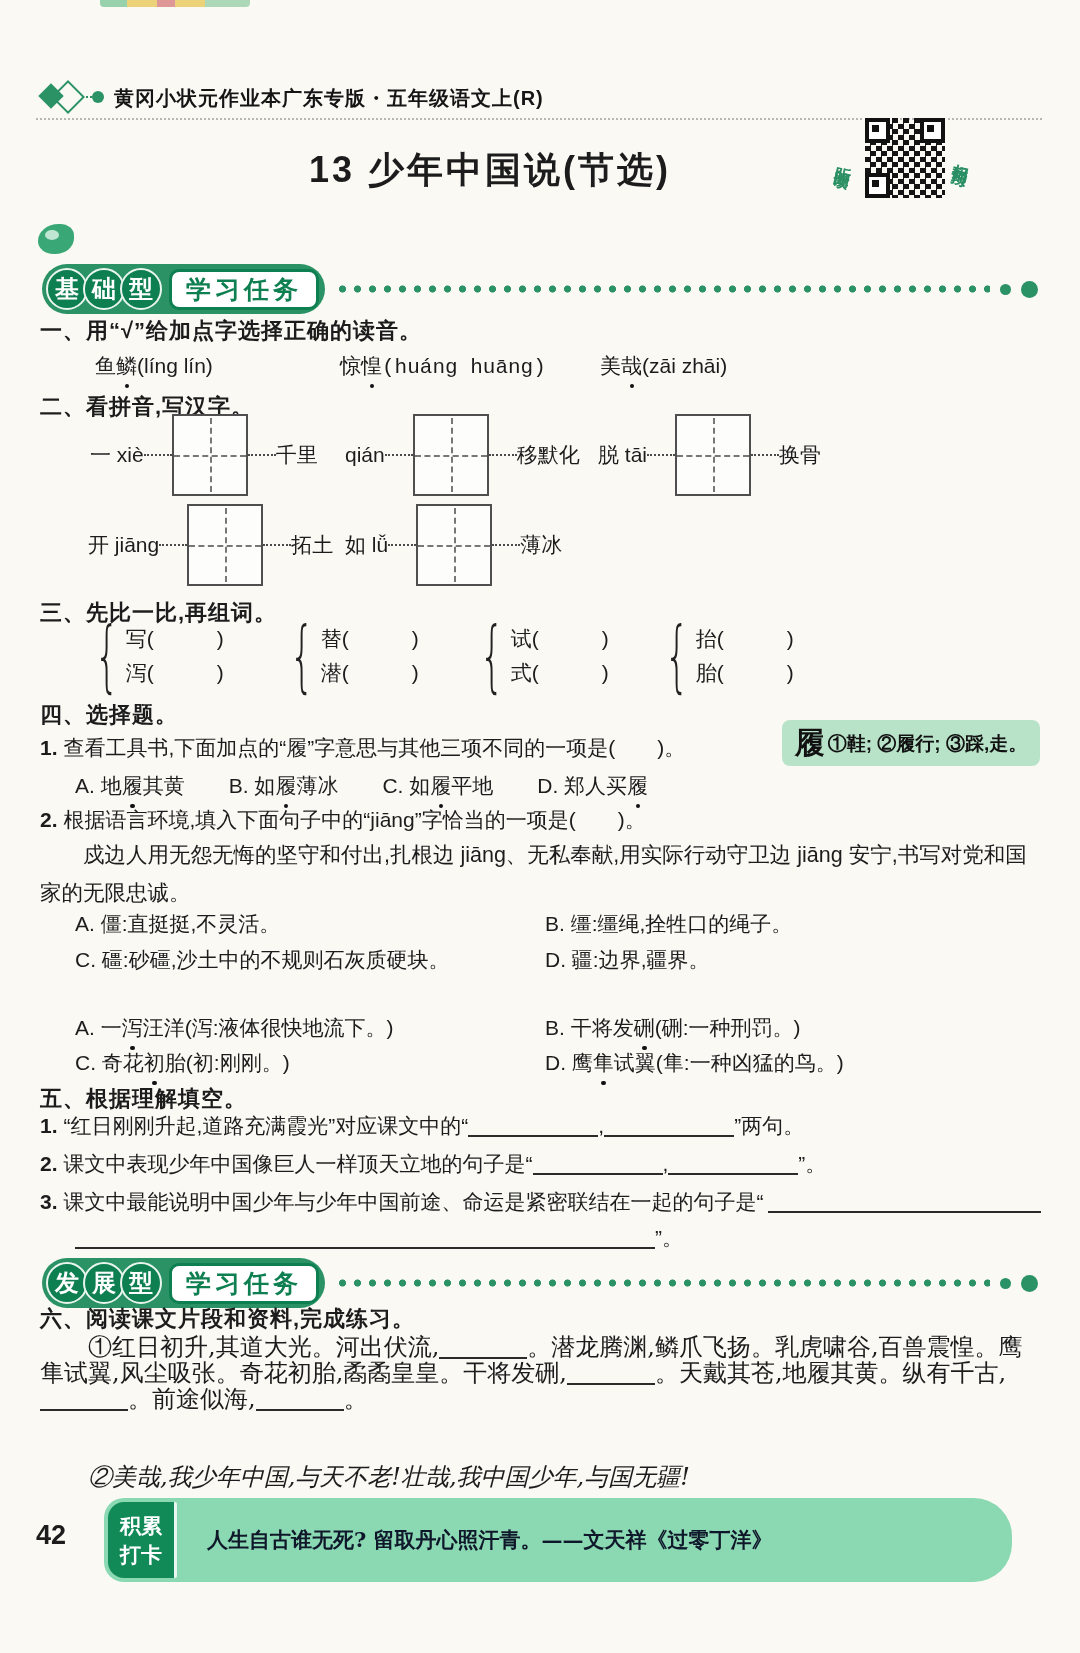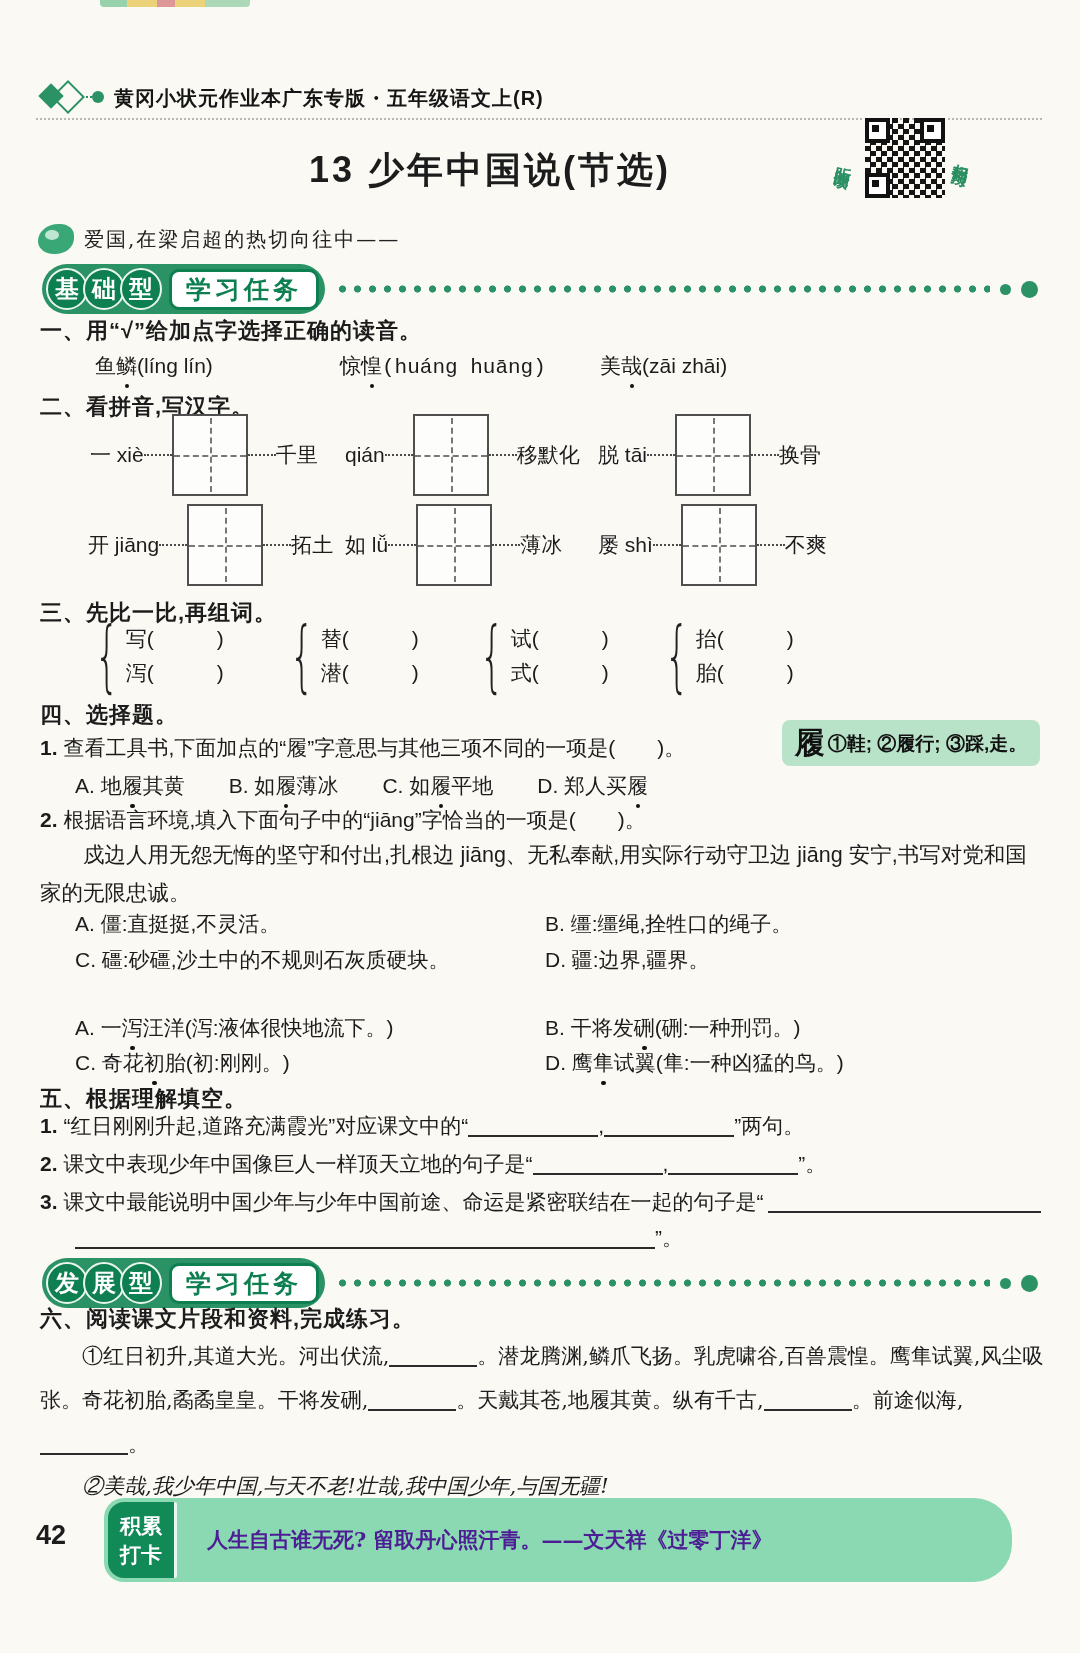--- a/index.html
+++ b/index.html
@@ -84,30 +84,30 @@
     font-size:19px; line-height:29px; color:#111;text-align:center; }
   .notebox .nchar { font-size:30px; font-family:"DejaVu Serif", serif; margin-right:3px; vertical-align:-3px; }
 
   
   .blank { display:inline-block; border-bottom:2px solid #2b2b2b; height:20px; vertical-align:-4px; }
   .b130 { width:130px; } .b88 { width:88px; } .b580 { width:580px; }
   .fill-line { display:flex; align-items:flex-end; font-size:21px; }
   .fill-line .grow { flex:1; margin:0 4px 3px 4px; }
 
   .para { font-size:21.5px; line-height:38px; text-indent:2em; }
-  .passage { font-family:"DejaVu Serif", serif; font-size:21px; line-height:44px; text-indent:2em; }
+  .passage { font-family:"DejaVu Serif", serif; font-size:24px; line-height:26px; text-indent:2em; }
 
   
   .pagenum { left:36px; top:1520px; font-size:27px; font-weight:bold; }
   .foot-bar { left:104px; top:1498px; width:908px; height:84px; background:#8bd9b2;
     border-radius:20px 38px 38px 20px; display:flex; align-items:center; }
   .foot-badge { width:66px; height:76px; margin-left:4px; background:#128a58; color:#fff; font-weight:bold;
     font-size:21px; line-height:29px; display:flex; flex-direction:column; align-items:center; justify-content:center;
     border-radius:16px 2px 2px 16px; border-right:3px solid #e8f7ef; }
-  .foot-quote { margin-left:30px; font-family:"DejaVu Serif", serif; font-weight:bold; font-size:21px; color:#4c1d95; }
+  .foot-quote { margin-left:30px; font-family:"DejaVu Serif", serif; font-weight:bold; font-size:21px; color:#0f172a; }
 </style>
 </head>
 <body>
 
 <div class="page">
 
   <div class="abs edge-art"></div>
 
   <div class="abs header">
     <div class="hlogo">
@@ -126,21 +126,20 @@
     <div class="qr">
       <span class="fp tl"></span>
         <span class="fp tr"></span>
         <span class="fp bl"></span>
     </div>
     <span class="vlabel vl-right">扫码预习</span>
   </div>
 
   <div class="abs subtitle">
     <span class="mascot"></span>
-    <span class="stext">爱国,在梁启超的热切向往中——</span>
   </div>
 
   <div class="abs task-badge" style="left:42px; top:264px; width:996px;">
     <div class="badge-core">
       <span class="bc">基</span>
       <span class="bc">础</span>
       <span class="bc">型</span>
       <span class="blabel">学习任务</span>
     </div>
     <div class="badge-leader"></div>
@@ -190,27 +189,20 @@
     <span class="lead"></span>
       <span>拓土</span>
   </div>
   <div class="abs s2col" style="left:345px; top:504px;">
     <span>如 lǚ</span>
       <span class="lead"></span>
     <span class="tian"></span>
     <span class="lead"></span>
       <span>薄冰</span>
   </div>
-  <div class="abs s2col" style="left:598px; top:504px;">
-    <span>屡 shì</span>
-      <span class="lead"></span>
-    <span class="tian"></span>
-    <span class="lead"></span>
-      <span>不爽</span>
-  </div>
 
   <div class="abs sec-title" style="left:40px; top:598px;">三、先比一比,再组词。</div>
 
   <div class="abs pair" style="left:82px; top:622px;">
     <span class="brace">{</span>
     <span class="plines">
       <span class="pl">
           <span>写</span>
           <span>(　　　)</span>
         </span>

